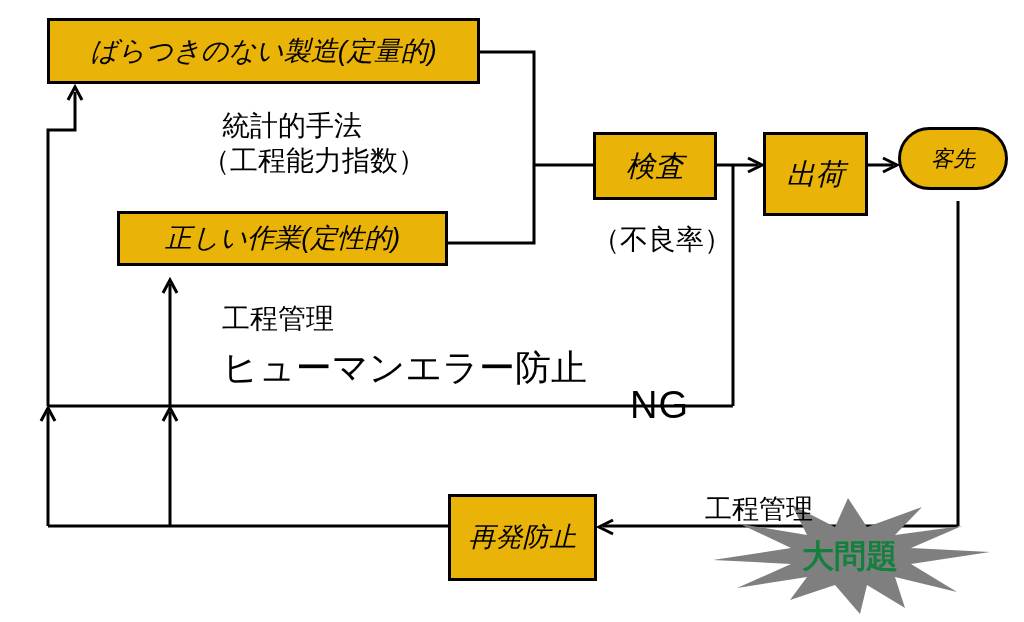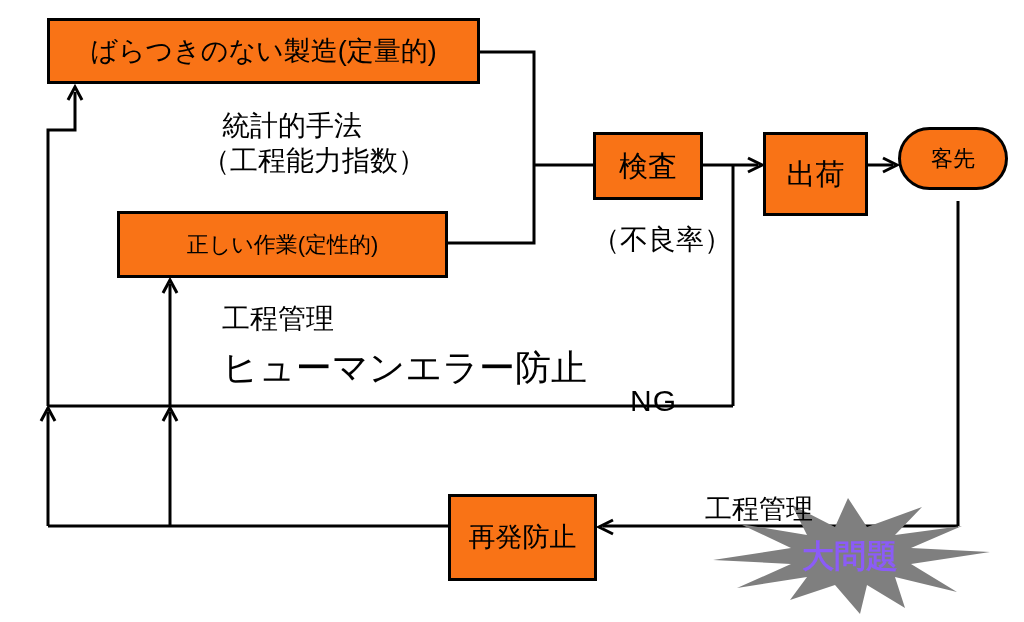--- a/index.html
+++ b/index.html
@@ -2,37 +2,37 @@
 <html><head>
 <meta charset="utf-8">
 <style>
   html,body{margin:0;padding:0;background:#ffffff;}
   .stage{
     position:relative;width:1024px;height:622px;background:#ffffff;overflow:hidden;
     font-family:"Liberation Sans","DejaVu Sans",sans-serif;color:#000;
   }
   .wires{position:absolute;left:0;top:0;width:1024px;height:622px;}
   .box{
-    position:absolute;box-sizing:border-box;border:3px solid #000;background:#f97316;
+    position:absolute;box-sizing:border-box;border:3px solid #000;background:#eab308;
     display:flex;align-items:center;justify-content:center;
-    white-space:nowrap;line-height:1;
+    white-space:nowrap;line-height:1;font-style:italic;
   }
   .box-a{left:47px;top:18px;width:433px;height:66px;font-size:27px;}
-  .box-b{left:117px;top:211px;width:331px;height:67px;font-size:22px;}
-  .box-c{left:593px;top:132px;width:110px;height:68px;font-size:29px;}
+  .box-b{left:117px;top:211px;width:331px;height:55px;font-size:27px;}
+  .box-c{left:593px;top:132px;width:124px;height:68px;font-size:29px;}
   .box-d{left:763px;top:132px;width:105px;height:84px;font-size:29px;}
   .box-e{left:898px;top:127px;width:110px;height:63px;font-size:22px;border-radius:32px;}
   .box-f{left:448px;top:494px;width:149px;height:87px;font-size:27px;}
   .lbl{position:absolute;white-space:nowrap;line-height:1.15;margin-top:18px;}
   .lbl-stat{left:222px;top:92px;font-size:28px;}
   .lbl-cap{left:202px;top:127px;font-size:28px;}
   .lbl-mgmt{left:222px;top:285px;font-size:28px;}
   .lbl-human{left:222px;top:329px;font-size:36px;}
   .lbl-rate{left:592px;top:206px;font-size:28px;}
-  .lbl-ng{left:630px;top:366px;font-size:30px;letter-spacing:1px;}
+  .lbl-ng{left:630px;top:366px;font-size:38px;letter-spacing:1px;}
   .lbl-feedback{left:487px;top:415px;font-size:27px;}
   .lbl-outflow{left:705px;top:476px;font-size:27px;}
   .burst-label{
     position:absolute;left:715px;top:502px;width:270px;height:110px;
     display:flex;align-items:center;justify-content:center;
     font-size:32px;font-weight:bold;white-space:nowrap;
   }
 </style>
 </head>
 <body>
@@ -81,15 +81,15 @@
   <div class="box box-f">再発防止</div>
 
   <div class="lbl lbl-stat">統計的手法</div>
   <div class="lbl lbl-mgmt">工程管理</div>
   <div class="lbl lbl-cap">（工程能力指数）</div>
   <div class="lbl lbl-human">ヒューマンエラー防止</div>
   <div class="lbl lbl-rate">（不良率）</div>
   <div class="lbl lbl-ng">NG</div>
   <div class="lbl lbl-outflow">工程管理</div>
 
-  <div class="burst-label" style="color: #8b5cf6;">大問題</div>
+  <div class="burst-label" style="color: #15803d;">大問題</div>
 
 </div>
 
 </body></html>

